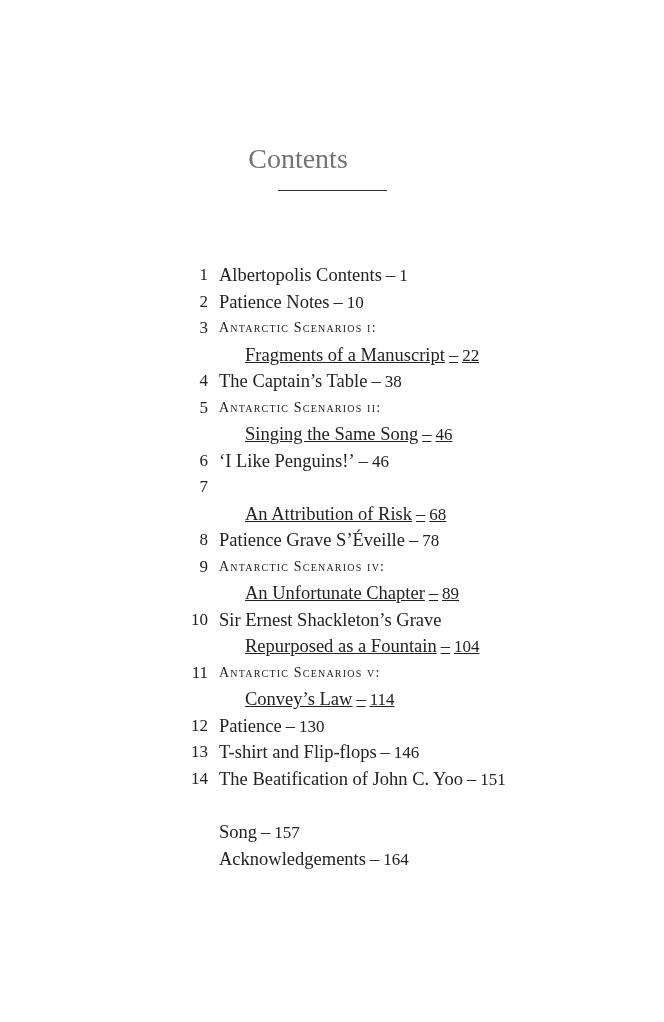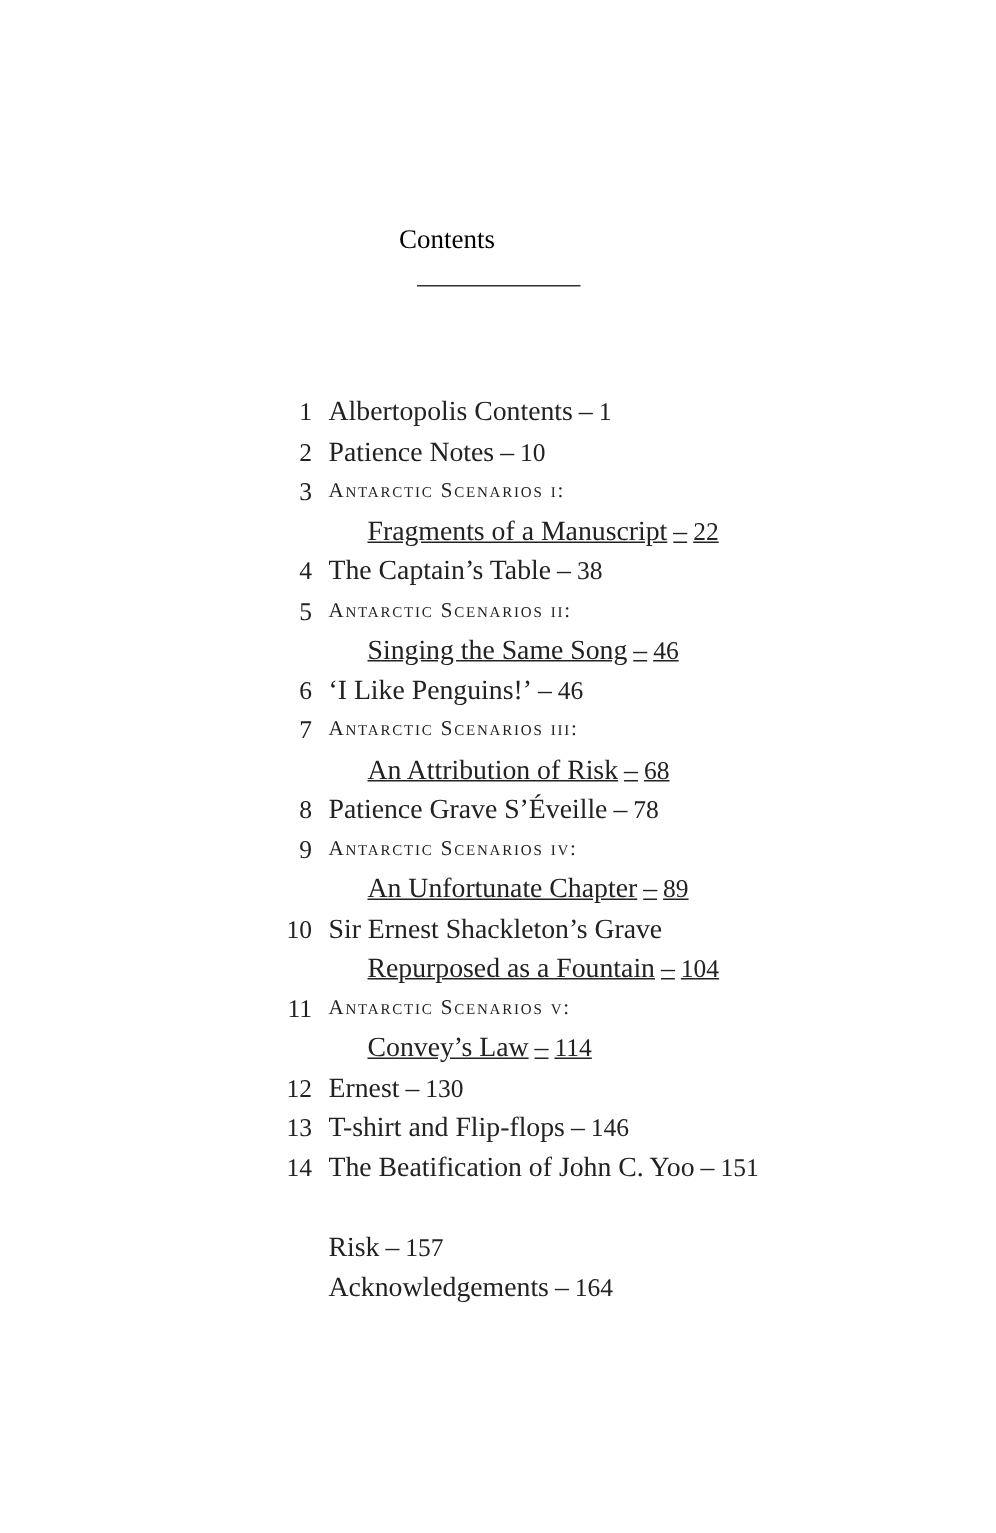--- a/index.html
+++ b/index.html
@@ -3,22 +3,22 @@
   <meta charset="utf-8">
   <style>
     html, body { margin: 0; padding: 0; background: #ffffff; }
     body {
       width: 664px; height: 1022px; position: relative; overflow: hidden;
       font-family: "Liberation Serif", "DejaVu Serif", serif;
       color: #222222;
     }
     .title {
       position: absolute; left: 0; width: 596px; top: 144px;
-      text-align: center; font-size: 18px; line-height: 30px;
-      color: #000000;
+      text-align: center; font-size: 28px; line-height: 30px;
+      color: #737373;
     }
     .rule {
       position: absolute; left: 278px; top: 190px; width: 109px; height: 0;
       border-top: 1px solid #333333;
     }
     .toc { position: absolute; left: 0; top: 262px; width: 664px; }
     .line {
       position: relative; height: 26.5px; line-height: 26.5px;
       font-size: 18.5px; white-space: nowrap;
     }
@@ -74,21 +74,20 @@
     <span class="text cont"><span>Singing the Same Song</span><span class="sep">–</span><span class="pg">46</span></span>
   </div>
 
   <div class="line">
     <span class="num">6</span>
     <span class="text"><span>‘I Like Penguins!’</span><span class="sep">–</span><span class="pg">46</span></span>
   </div>
 
   <div class="line">
     <span class="num">7</span>
-    <span class="text sc">Antarctic Scenarios iii:</span>
   </div>
   <div class="line">
     <span class="text cont"><span>An Attribution of Risk</span><span class="sep">–</span><span class="pg">68</span></span>
   </div>
 
   <div class="line">
     <span class="num">8</span>
     <span class="text"><span>Patience Grave S’Éveille</span><span class="sep">–</span><span class="pg">78</span></span>
   </div>
 
@@ -111,35 +110,35 @@
   <div class="line">
     <span class="num">11</span>
     <span class="text sc">Antarctic Scenarios v:</span>
   </div>
   <div class="line">
     <span class="text cont"><span>Convey’s Law</span><span class="sep">–</span><span class="pg">114</span></span>
   </div>
 
   <div class="line">
     <span class="num">12</span>
-    <span class="text"><span>Ernest</span><span class="sep">–</span><span class="pg">130</span></span>
+    <span class="text"><span>Patience</span><span class="sep">–</span><span class="pg">130</span></span>
   </div>
 
   <div class="line">
     <span class="num">13</span>
     <span class="text"><span>T-shirt and Flip-flops</span><span class="sep">–</span><span class="pg">146</span></span>
   </div>
 
   <div class="line">
     <span class="num">14</span>
     <span class="text"><span>The Beatification of John C. Yoo</span><span class="sep">–</span><span class="pg">151</span></span>
   </div>
 
   <div class="gap"></div>
 
   <div class="line">
-    <span class="text"><span>Risk</span><span class="sep">–</span><span class="pg">157</span></span>
+    <span class="text"><span>Song</span><span class="sep">–</span><span class="pg">157</span></span>
   </div>
   <div class="line">
     <span class="text"><span>Acknowledgements</span><span class="sep">–</span><span class="pg">164</span></span>
   </div>
 
 </div>
 
 </body></html>

